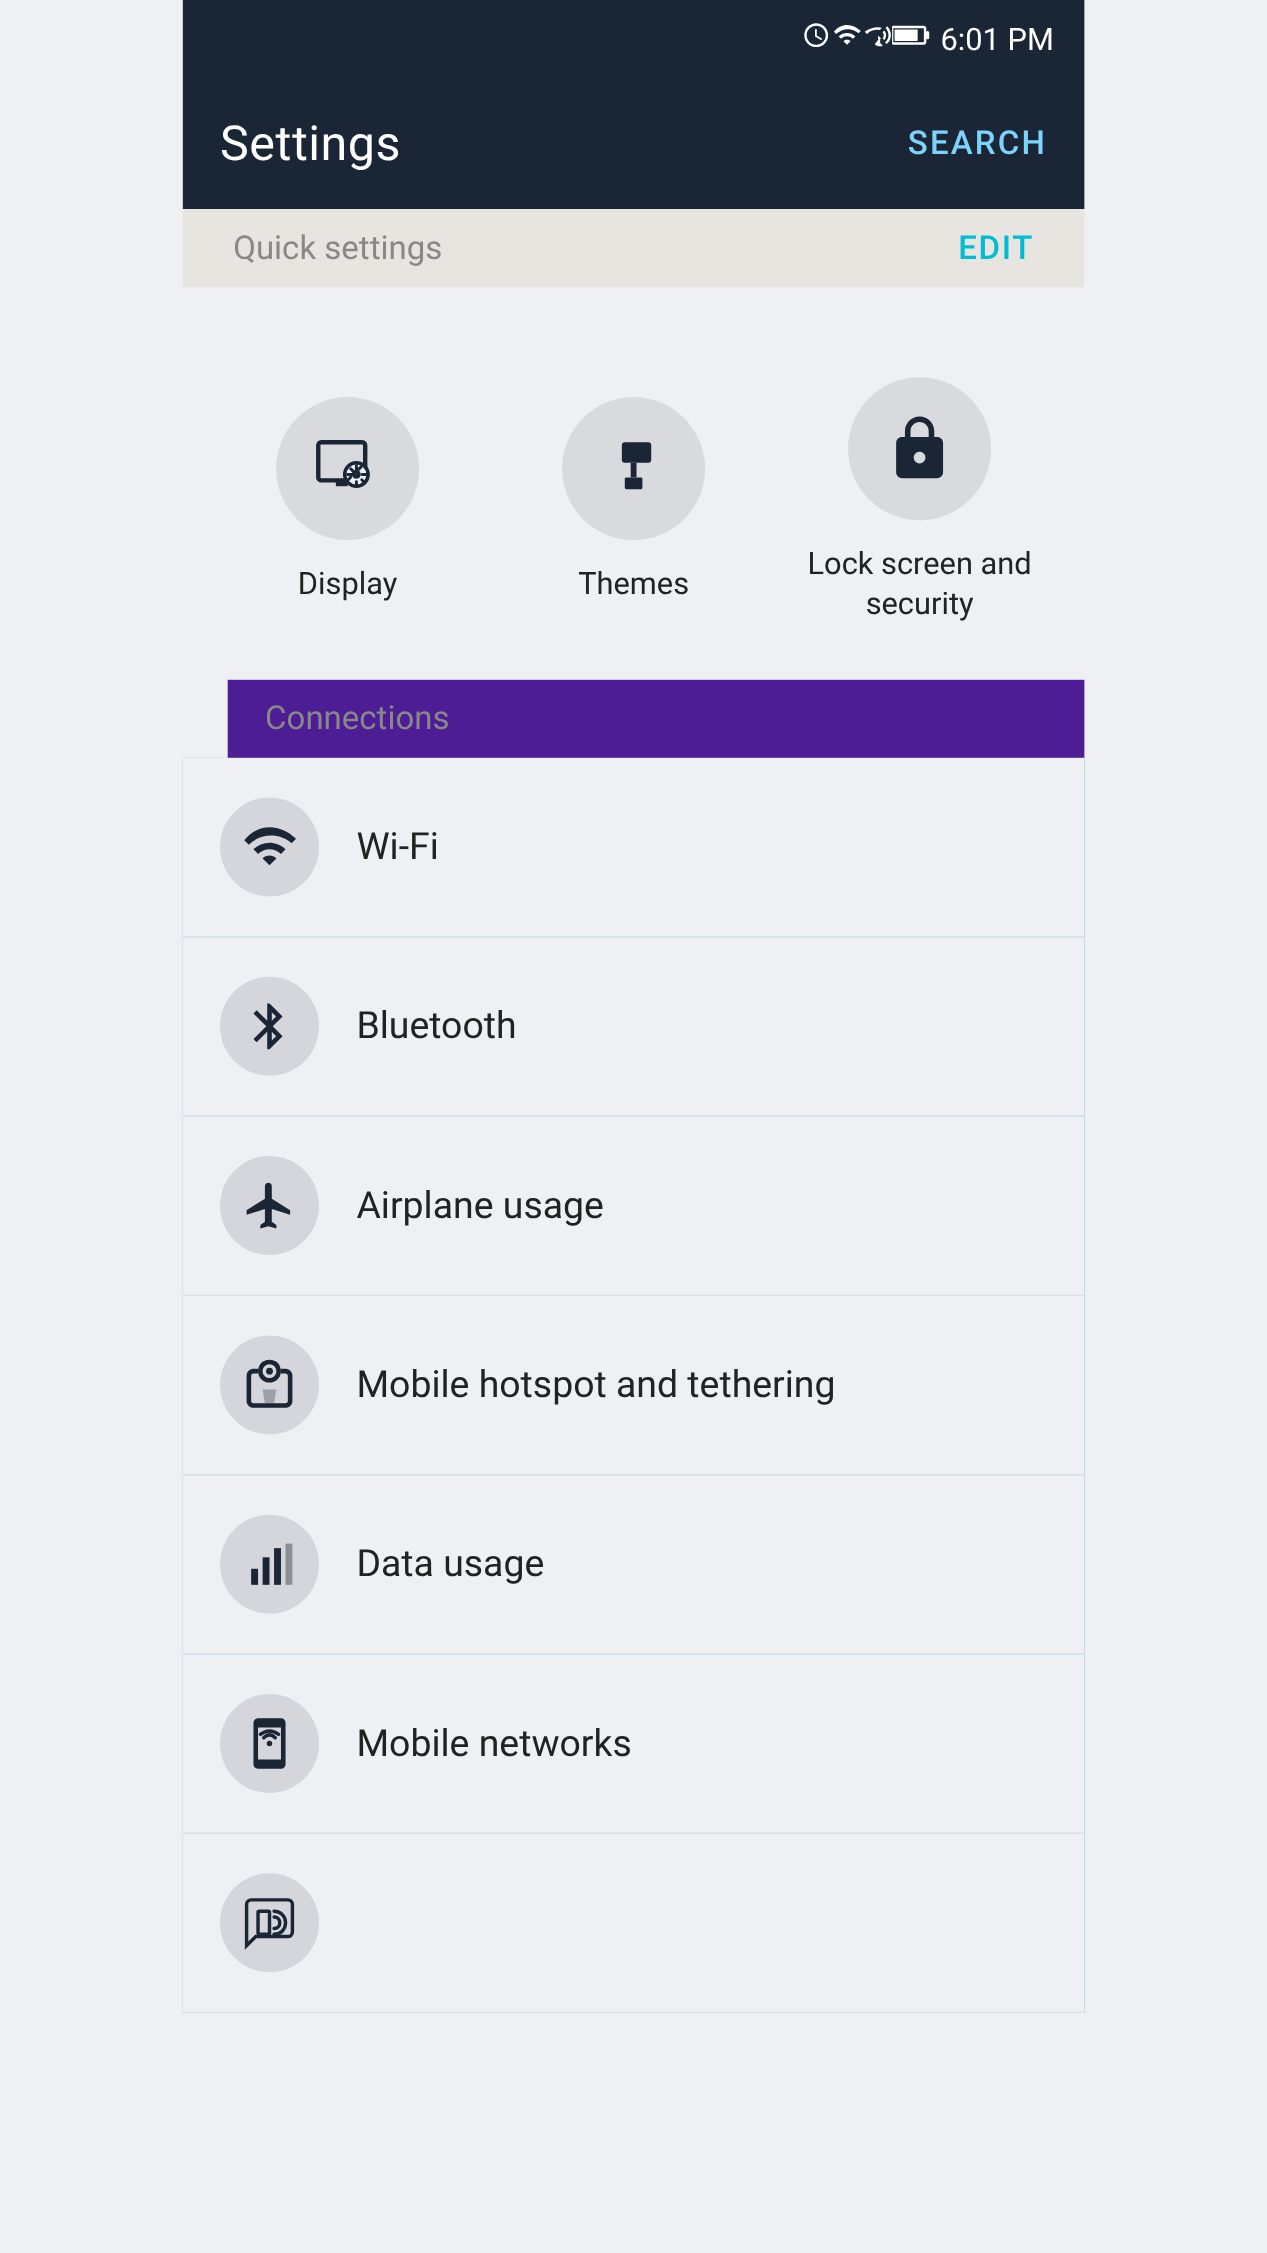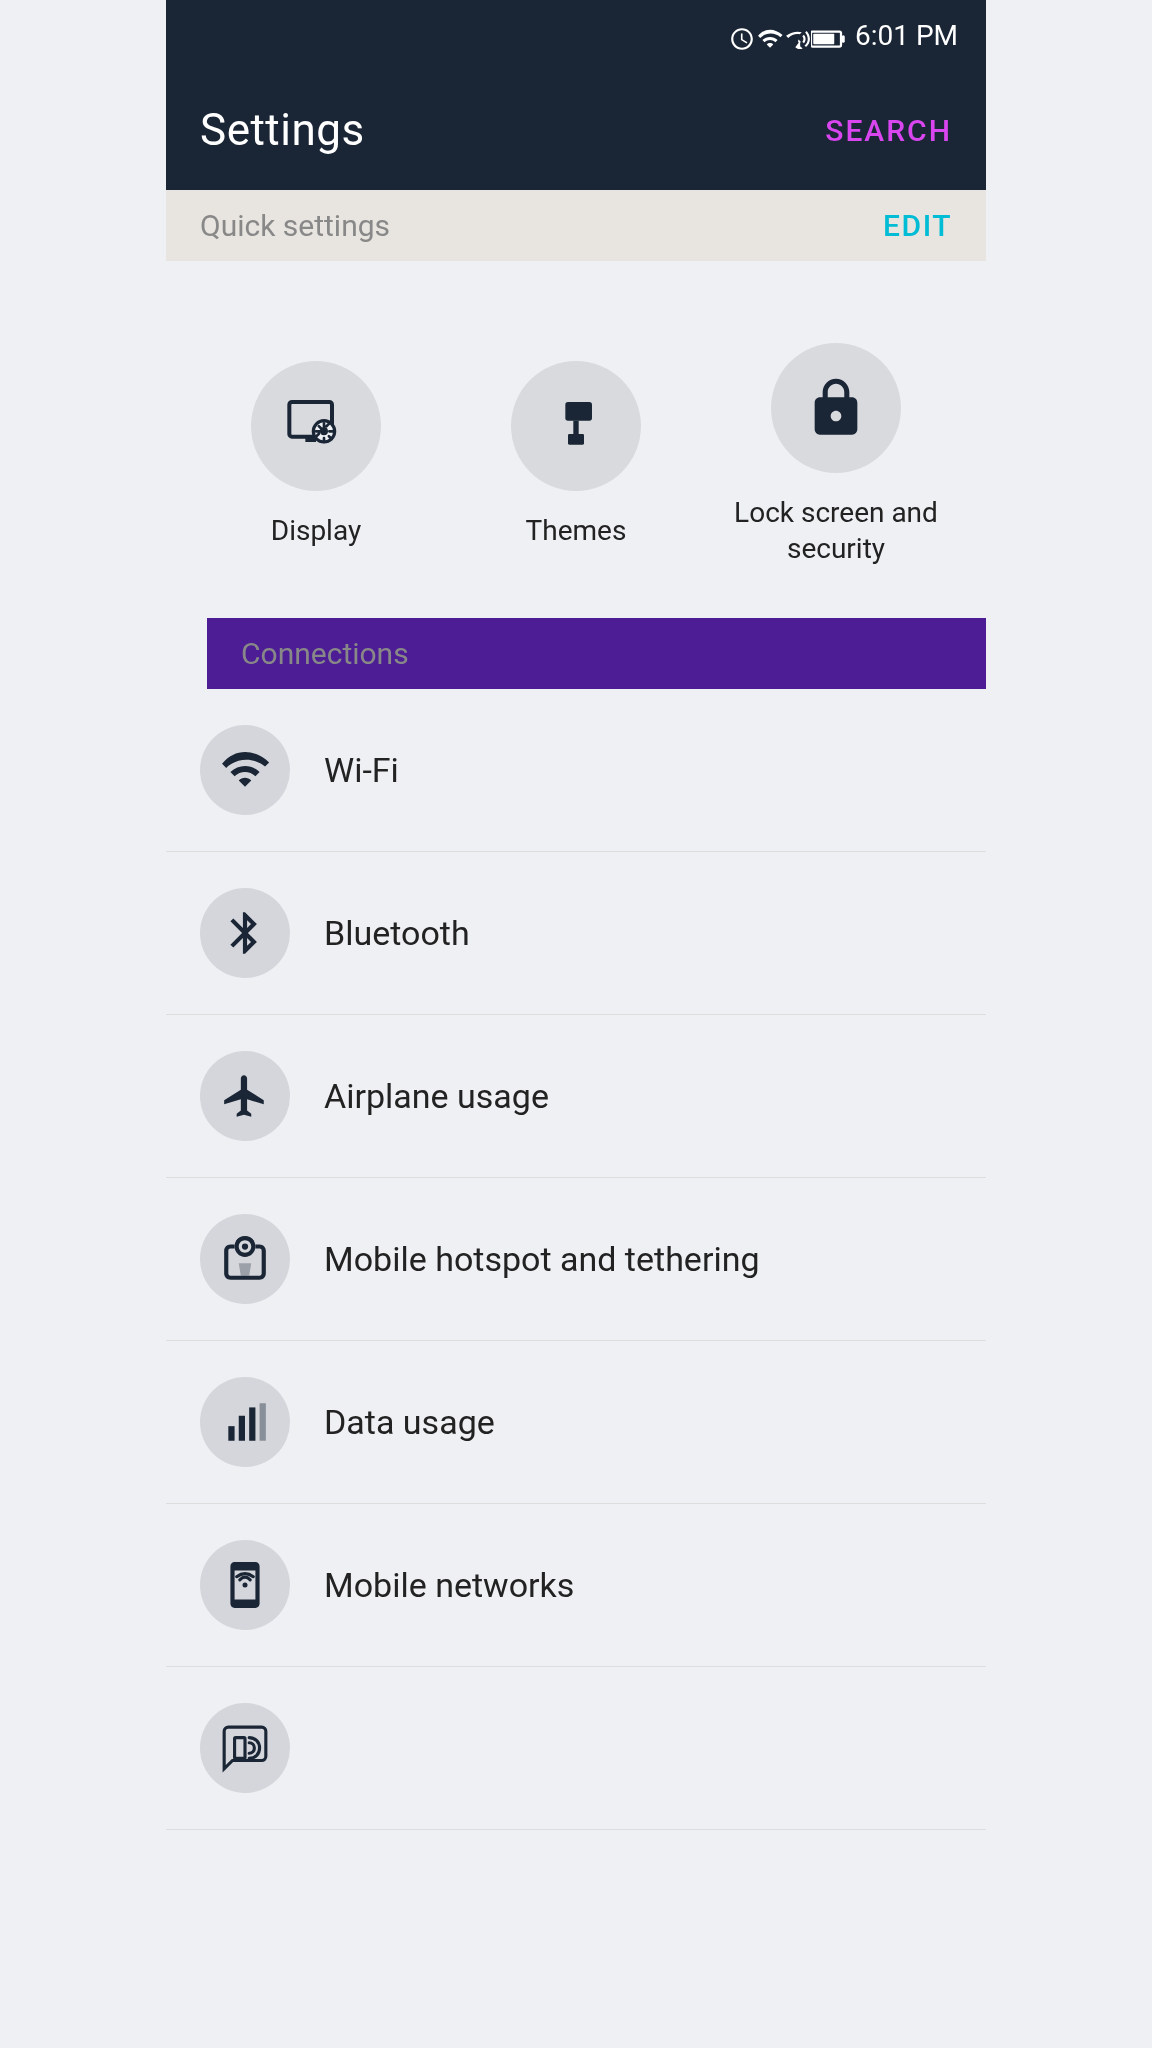--- a/index.html
+++ b/index.html
@@ -22,21 +22,21 @@
       justify-content: flex-end;
       align-items: center;
       padding: 14px 28px;
       font-size: 26px;
       gap: 14px;
       height: 70px;
     }
 
     .status-icons {
       display: flex;
-      align-items: flex-end;
+      align-items: flex-start;
     }
 
     .status-time {
       font-size: 28px;
       font-weight: 400;
       margin-left: 8px;
     }
 
     
     .app-bar {
@@ -52,28 +52,28 @@
     .app-bar-title {
       font-size: 44px;
       font-weight: 400;
       letter-spacing: 0.5px;
     }
 
     .app-bar-search {
       font-size: 30px;
       font-weight: 500;
       letter-spacing: 2px;
-      color: #d946ef;
+      color: #7dd3fc;
       cursor: pointer;
     }
 
     
     .section-header {
       background: #e8e5e0;
-      padding: 18px 34px;
+      padding: 18px 46px;
       display: flex;
       justify-content: space-between;
       align-items: center;
       font-size: 30px;
       color: #888;
       font-weight: 400;
     }
 
     .section-header-edit {
       color: #00bcd4;

